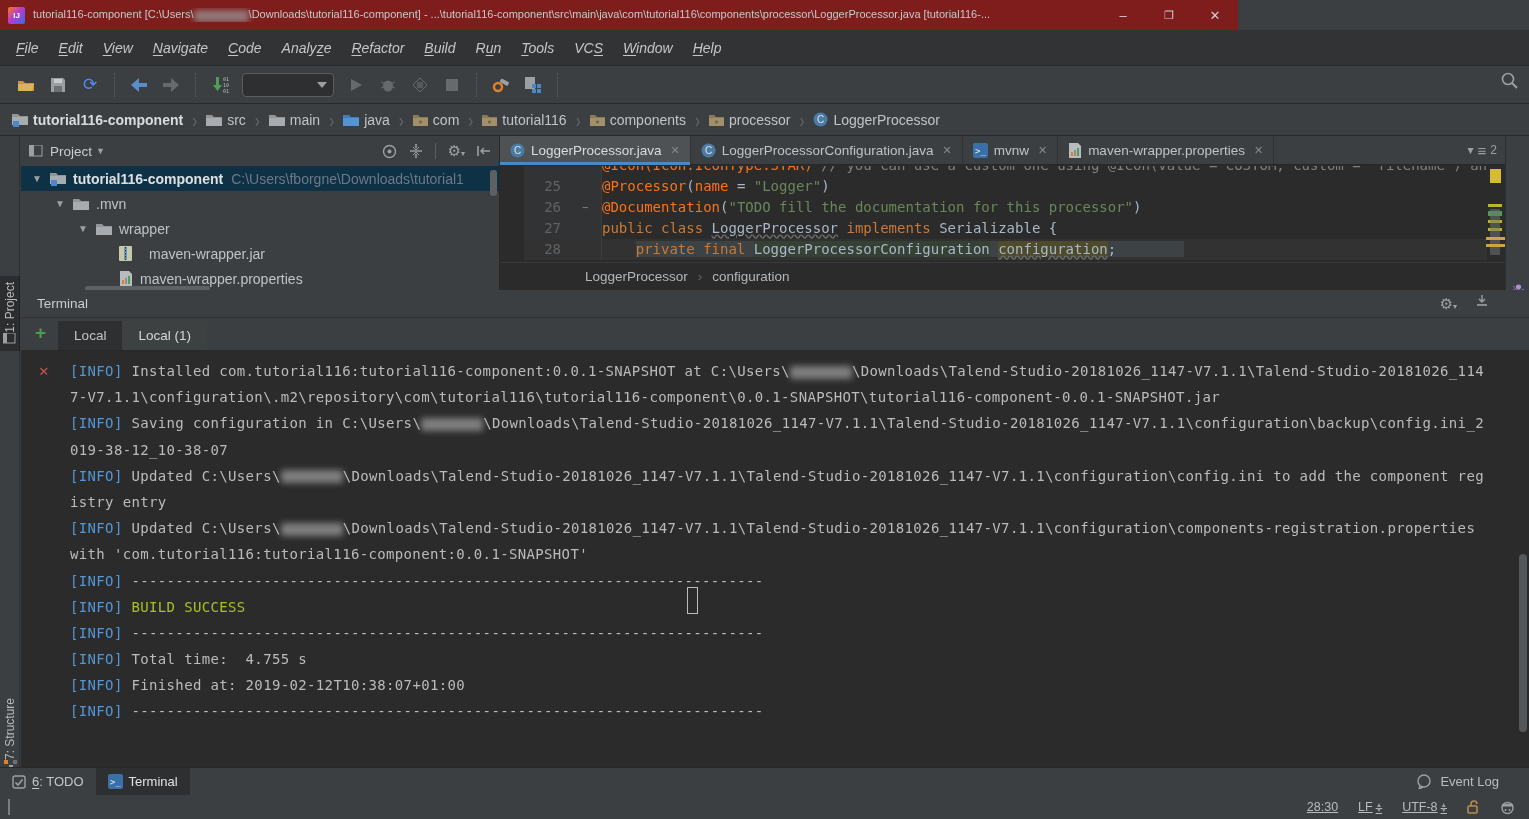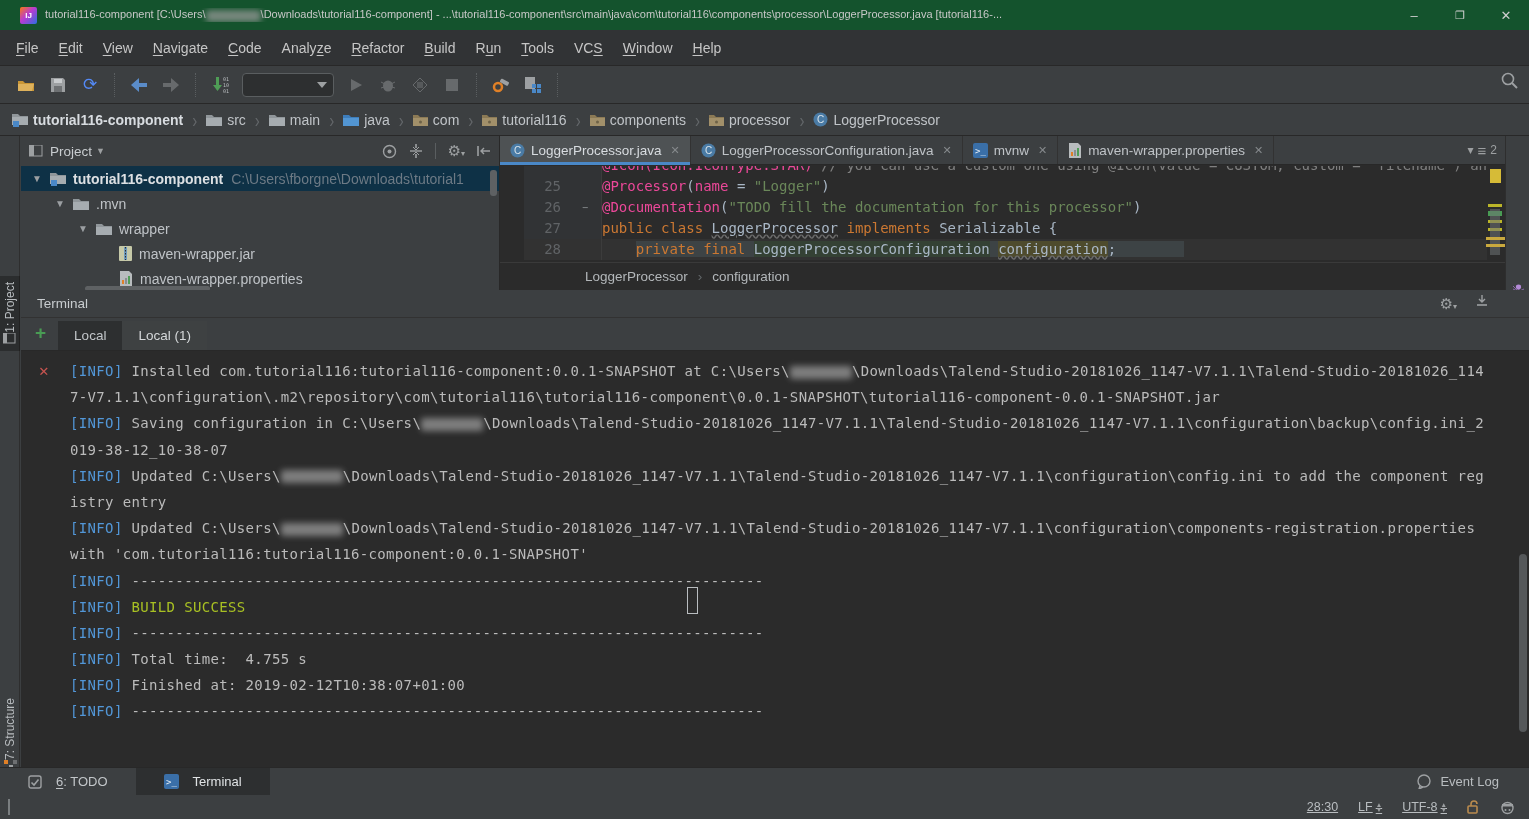--- a/index.html
+++ b/index.html
@@ -3,36 +3,36 @@
 <meta charset="utf-8">
 <style>
   * { margin:0; padding:0; box-sizing:border-box; }
   html,body { background:#2b2b2b; }
   #window {
     position:relative; width:1529px; height:819px; overflow:hidden;
     background:#3c3f41; font-family:"Liberation Sans", sans-serif;
     color:#bbbbbb; font-size:13px; -webkit-font-smoothing:antialiased;
   }
   
-  .titlebar { position:absolute; left:0; top:0; width:1529px; height:30px; background:#14532d;
-    display:flex; align-items:center; padding-left:20px; color:#c8c8c8; }
+  .titlebar { position:absolute; left:0; top:0; width:1238px; height:30px; background:#7f1d1d;
+    display:flex; align-items:center; padding-left:8px; color:#c8c8c8; }
   .ij-logo { width:17px; height:17px; border-radius:2px; margin-right:8px;
     background:linear-gradient(135deg,#f97a12 0%,#b93bd1 45%,#2c6fe0 100%);
     display:inline-flex; align-items:center; justify-content:center;
     font-size:8px; font-weight:bold; color:#fff; }
   .title-text { white-space:nowrap; overflow:hidden; font-size:11px; }
   .win-controls { position:absolute; right:0; top:0; height:30px; display:flex; }
   .win-btn { width:46px; height:30px; display:flex; align-items:center; justify-content:center;
     color:#cfcfcf; font-size:13px; }
   .redact { display:inline-block; vertical-align:middle; height:12px; border-radius:2px;
     background:#9a9a9a; filter:blur(3px); opacity:.75; }
   
   .menubar { position:absolute; left:0; top:30px; width:1529px; height:36px; background:#313335;
     display:flex; align-items:center; padding-left:6px; border-bottom:1px solid #282828;}
-  .menu-item { padding:4px 10px; color:#c6c6c6; font-size:14px; }
+  .menu-item { padding:4px 10px; color:#c6c6c6; font-size:14px;font-style:italic; }
   .menu-item u { text-decoration:underline; text-underline-offset:2px; }
   
   .toolbar { position:absolute; left:0; top:66px; width:1529px; height:38px; background:#3c3f41;
     display:flex; align-items:center; padding-left:10px; border-bottom:1px solid #282828; }
   .tb-ic { width:26px; height:26px; margin:0 3px; display:inline-flex; align-items:center; justify-content:center; }
   .tb-sep { width:1px; height:24px; margin:0 8px; border-left:1px dotted #5a5e60; }
   .run-combo { width:92px; height:24px; background:#2d2f30; border:1px solid #5a5e60; border-radius:4px;
     margin:0 6px; position:relative; }
   .run-combo .arr { position:absolute; right:6px; top:8px; width:0; height:0;
     border-left:5px solid transparent; border-right:5px solid transparent; border-top:6px solid #9da0a2; }
@@ -77,21 +77,21 @@
   .tab.active:after { content:""; position:absolute; left:0; right:0; bottom:-1px; height:3px; background:#4a88c7; }
   .tab .x { color:#868a8d; font-size:11px; margin-left:3px; }
   .tab-extra { margin-left:auto; display:flex; align-items:center; gap:4px; color:#9da0a2; padding-right:8px; font-size:12px; }
   .code-area { position:absolute; left:0; top:30px; width:987px; height:95px; overflow:hidden;
     font-family:"DejaVu Sans Mono", monospace; font-size:14px; line-height:21px; color:#a9b7c6; }
   .cline { height:21px; white-space:pre; display:flex;margin-left:24px; }
   .cline .gut { width:45px; background:#313335; color:#606366; text-align:right; padding-right:8px; flex:none; }
   .cline .fold { width:33px; background:#313335; border-right:1px solid #3c3c3c; flex:none; color:#8a8e90; text-align:center; font-size:10px; }
   .cline.current { background:#323232; }
   .cline.current .gut,.cline.current .fold { background:#323232; }
-  .c-ann { color:#ec4899; }
+  .c-ann { color:#f97316; }
   .c-kw { color:#cc7832; }
   .c-str { color:#6a8759; }
   .c-pln { color:#a9b7c6; }
   .c-cmt { color:#808080; }
   .c-wavy { text-decoration:underline; text-decoration-style:wavy; text-decoration-color:#6b6b6b; }
   .c-sel { background:#3d4345; }
   .c-hl-green { background:#344134; }
   .c-hl-olive { background:#4e4b2d; }
   .ed-crumbs { position:absolute; left:0; top:126px; width:1005px; height:28px; background:#2b2b2b;
     border-top:1px solid #3a3a3a; display:flex; align-items:center; padding-left:85px; color:#b3b7ba; font-size:13.5px; }
@@ -112,21 +112,21 @@
   .term-lines { padding:12px 0 0 49px; }
   .tline { height:26.2px; white-space:pre; }
   .t-info { color:#5297d8; }
   .t-success { color:#a8c023;margin-top:48px; }
   .term-x { position:absolute; left:18px; top:10px; color:#c75450; font-size:16px; font-weight:bold; }
   .term-cursor { position:absolute; left:666px; top:236px; width:11px; height:27px; border:1px solid #b9bdc0; }
   .term-vscroll { position:absolute; right:2px; top:203px; width:8px; height:178px; background:#55585a; border-radius:4px; }
   
   .bottombar { position:absolute; left:0; top:767px; width:1529px; height:28px; background:#3c3f41;
     border-top:1px solid #282828; display:flex; align-items:center; }
-  .bb-btn { display:flex; align-items:center; gap:14px; padding:0 28px; height:28px; font-size:13px; color:#c2c6c9; }
+  .bb-btn { display:flex; align-items:center; gap:6px; padding:0 12px; height:28px; font-size:13px; color:#c2c6c9; }
   .bb-btn.active { background:#2d2f30; color:#e0e3e5; }
   .bb-btn u { text-underline-offset:2px; }
   .eventlog { margin-left:auto; display:flex; align-items:center; gap:7px; padding-right:30px; color:#b9bdc0; }
   .statusbar { position:absolute; left:0; top:795px; width:1529px; height:24px; background:#3c3f41;
     display:flex; align-items:center; font-size:12.5px; color:#b9bdc0; }
   .sb-left { padding-left:8px; }
   .sb-right { margin-left:auto; display:flex; align-items:center; gap:20px; padding-right:14px; }
   .sb-item { display:flex; align-items:center; gap:3px;text-decoration:underline; }
   .updown { display:inline-flex; flex-direction:column; font-size:6.5px; line-height:5px; color:#9da0a2; }
   .sb-square { width:13px; height:13px; border:1px solid #8a8e90; background:#6e7275; opacity:.8; }
@@ -470,21 +470,21 @@
         </div>
         <div class="tree-row" style="padding-left: 79px;">
           <span class="chev"></span>
           <span class="ic">
             <svg width="13" height="15">
               <rect x="0" y="0" width="13" height="15" rx="1" fill="#c6c9a8"></rect>
               <rect x="5" y="1" width="3" height="13" fill="#4a88c7" opacity=".7"></rect>
               <path d="M6.5 1 v13" stroke="#2b2b2b" stroke-dasharray="1.5 1.5"></path>
             </svg>
           </span>
-          <span style="margin-left: 7px;">maven-wrapper.jar</span>
+          <span style="margin-left: 17px;">maven-wrapper.jar</span>
         </div>
         <div class="tree-row" style="padding-left: 79px;">
           <span class="chev"></span>
           <span class="ic">
             <svg width="14" height="15">
               <path d="M1 0 h9 l3 3 v12 h-12 z" fill="#b8bcbe"></path>
               <rect x="3" y="9" width="2" height="4" fill="#e08027"></rect>
               <rect x="6" y="7" width="2" height="6" fill="#8a8e90"></rect>
               <rect x="9" y="5" width="2" height="8" fill="#4f9d56"></rect>
             </svg>

